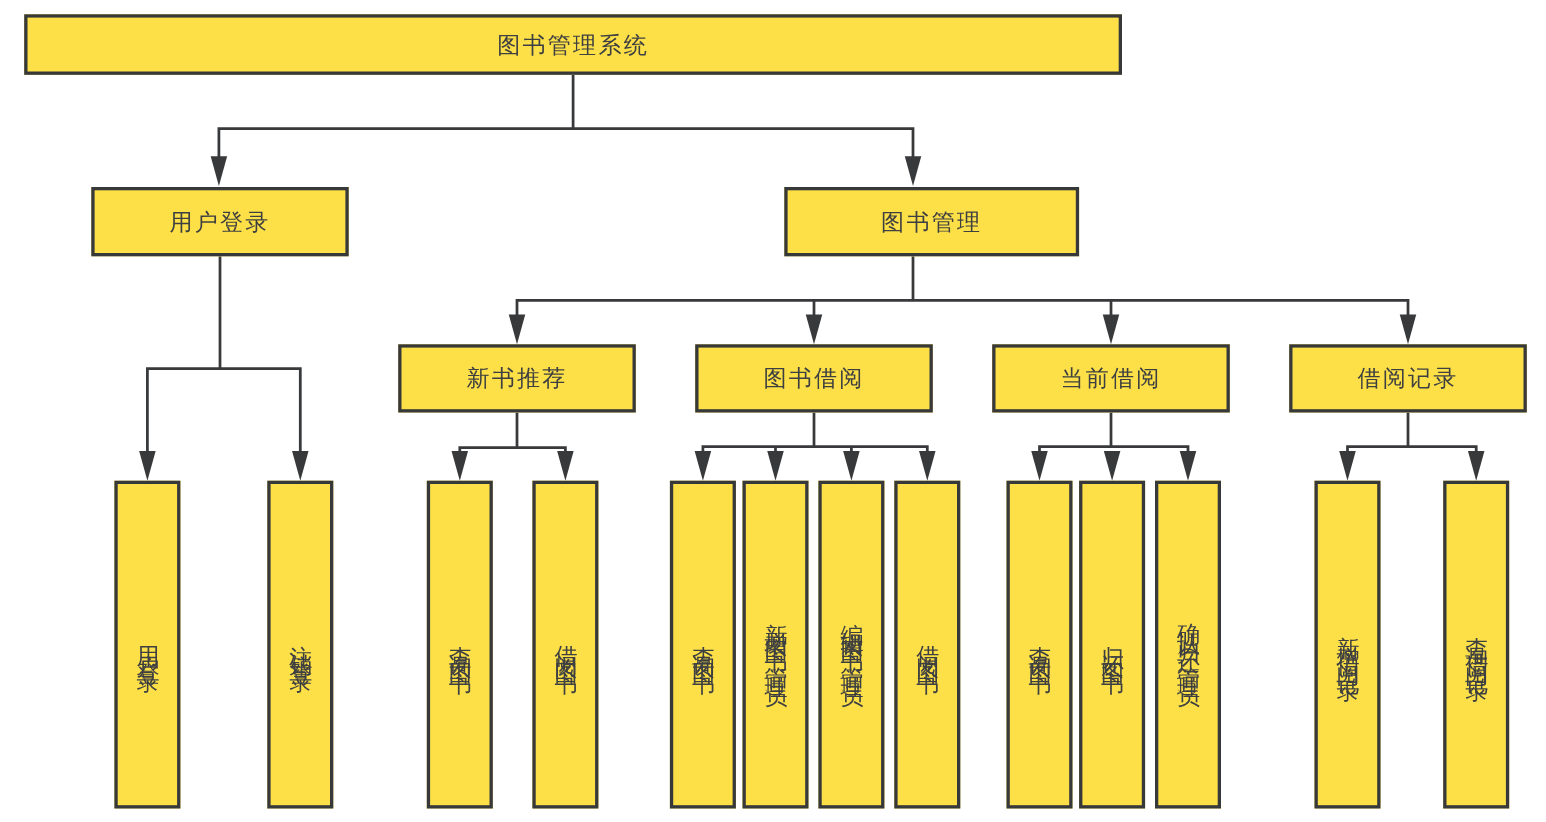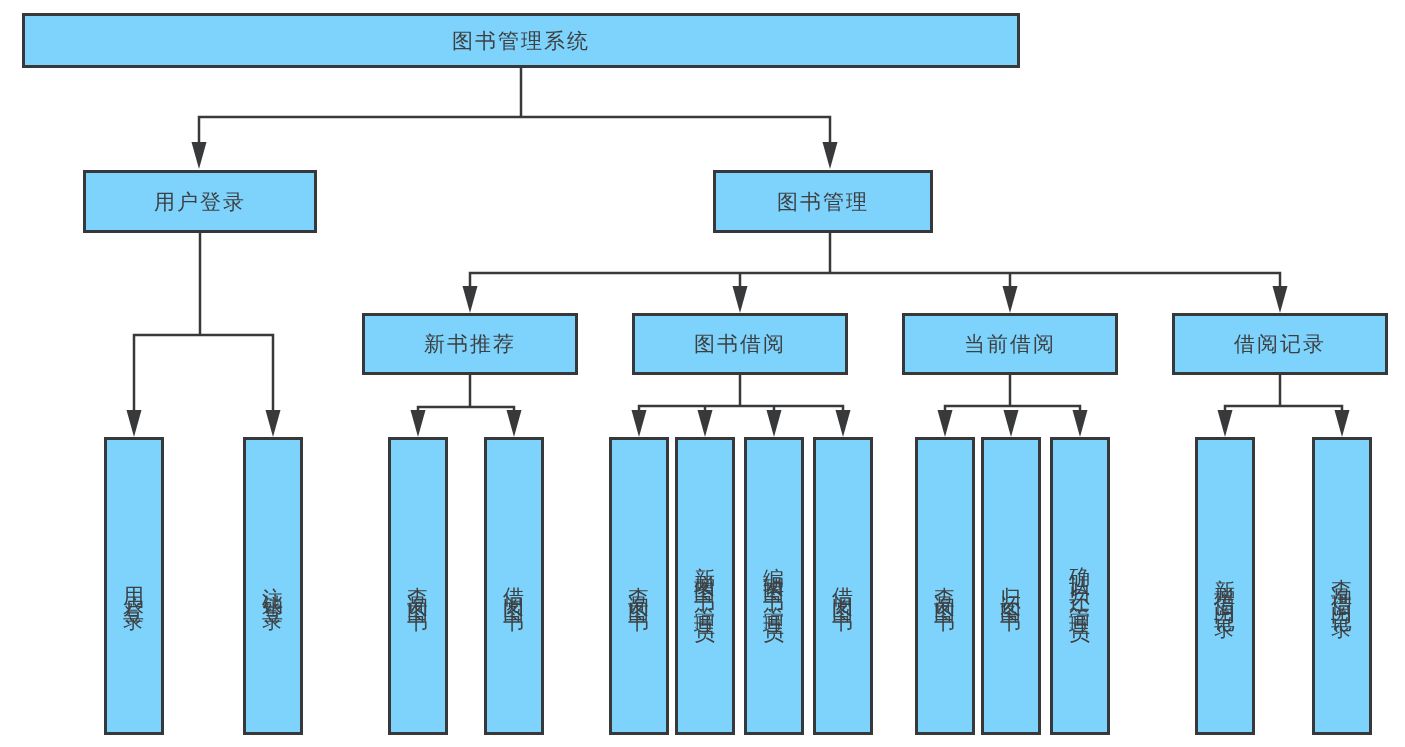--- a/index.html
+++ b/index.html
@@ -11,21 +11,21 @@
     background: #ffffff;
     font-family: "Liberation Sans", sans-serif;
     overflow: hidden;
   }
   svg.wires { position: absolute; left: 0; top: 0; }
   svg.wires path { stroke: #38393b; stroke-width: 2.5; fill: none; }
   svg.wires polygon { fill: #38393b; stroke: none; }
   .node {
     position: absolute;
     border: 3px solid #37383a;
-    background: #7dd3fc;
+    background: #fde047;
     display: flex;
     align-items: center;
     justify-content: center;
     color: #3e3f41;
   }
   .hlabel { font-size: 21px; letter-spacing: 2px; white-space: nowrap; }
   .leaf { width: 60px; height: 298px; top: 437px; }
   .vlabel {
     writing-mode: vertical-rl;
     font-size: 21px;
@@ -103,21 +103,21 @@
     </g>
   </svg>
 
   <div class="node" style="left:22px; top:13px; width:998px; height:55px;">
     <span class="hlabel">图书管理系统</span>
   </div>
 
   <div class="node" style="left:83px; top:170px; width:234px; height:63px;">
     <span class="hlabel">用户登录</span>
   </div>
-  <div class="node" style="left:713px; top:170px; width:220px; height:63px;">
+  <div class="node" style="left:713px; top:170px; width:268px; height:63px;">
     <span class="hlabel">图书管理</span>
   </div>
 
   <div class="node" style="left:632px; top:313px; width:216px; height:62px;">
     <span class="hlabel">图书借阅</span>
   </div>
   <div class="node" style="left:362px; top:313px; width:216px; height:62px;">
     <span class="hlabel">新书推荐</span>
   </div>
   <div class="node" style="left:902px; top:313px; width:216px; height:62px;">

